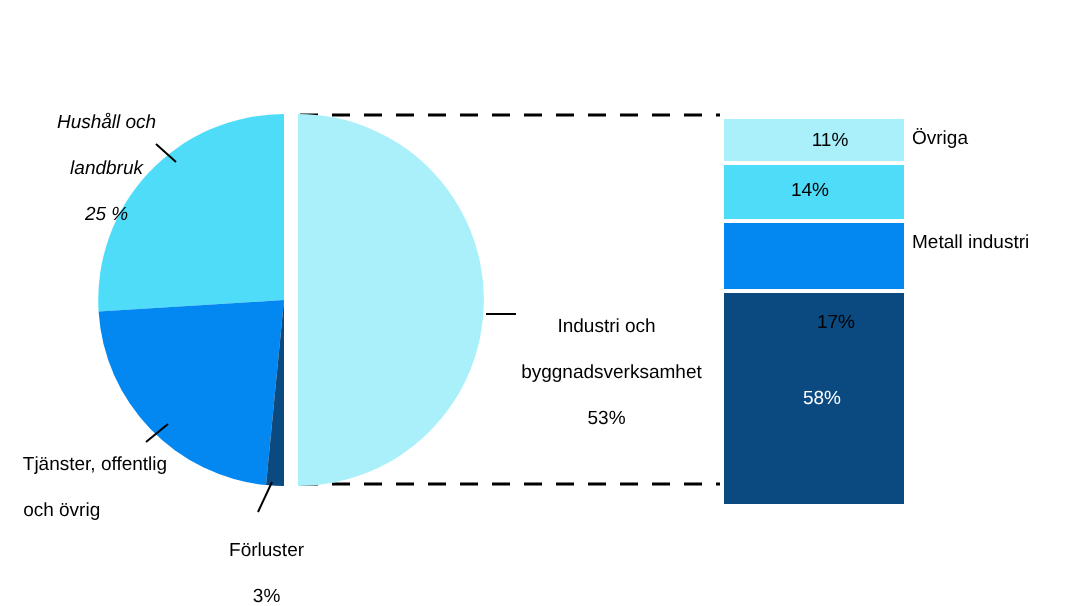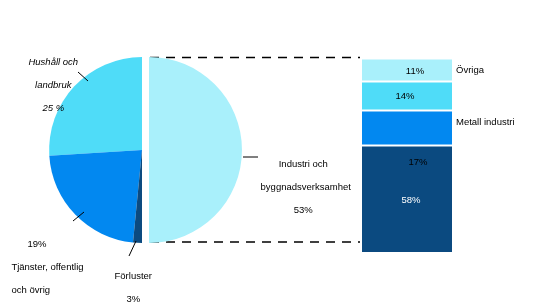--- a/index.html
+++ b/index.html
@@ -95,21 +95,20 @@
     </g>
   </svg>
 
   <div class="txt center" id="label-hushall">
     <span>Hushåll och</span><br>
     <span>landbruk</span><br>
     <span>25 %</span>
   </div>
 
   <div class="txt" id="label-tjanster">
-    <span class="pct">19%</span>
     <span>Tjänster, offentlig</span><br>
     <span>och övrig</span><br>
     
   </div>
 
   <div class="txt center" id="label-forluster">
     <span>Förluster</span><br>
     <span>3%</span>
   </div>
 

